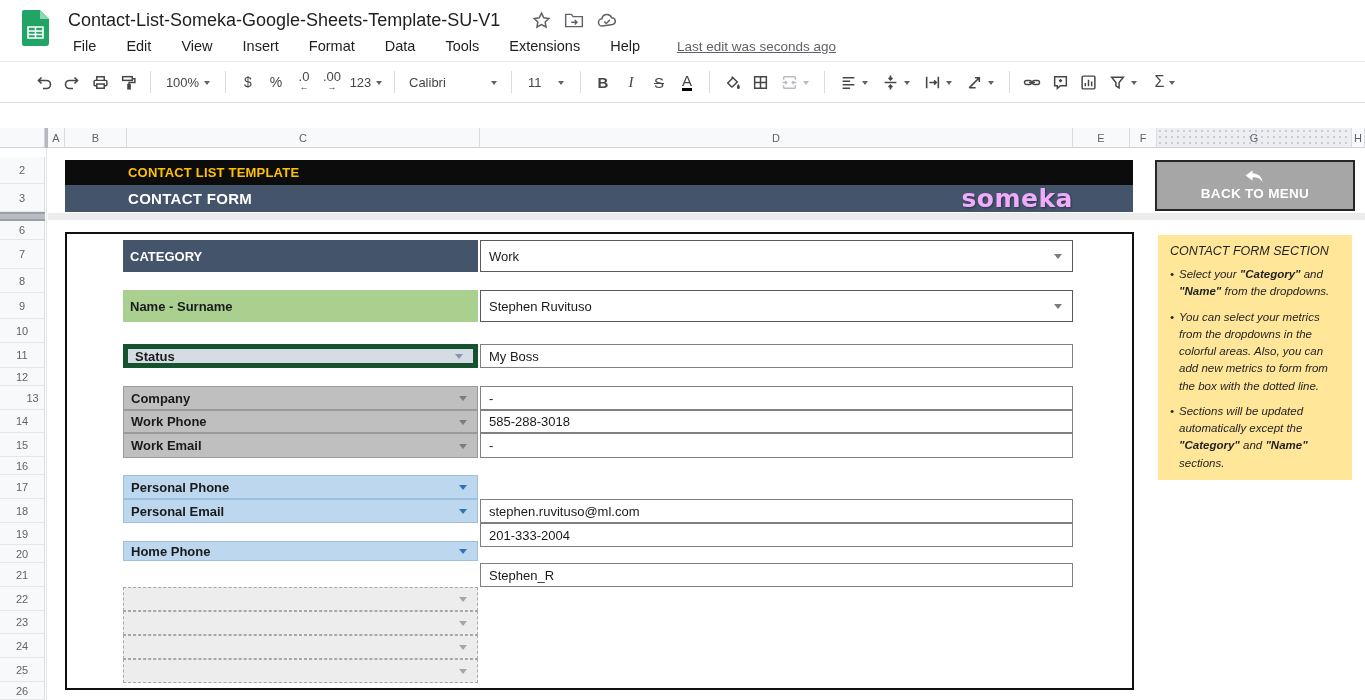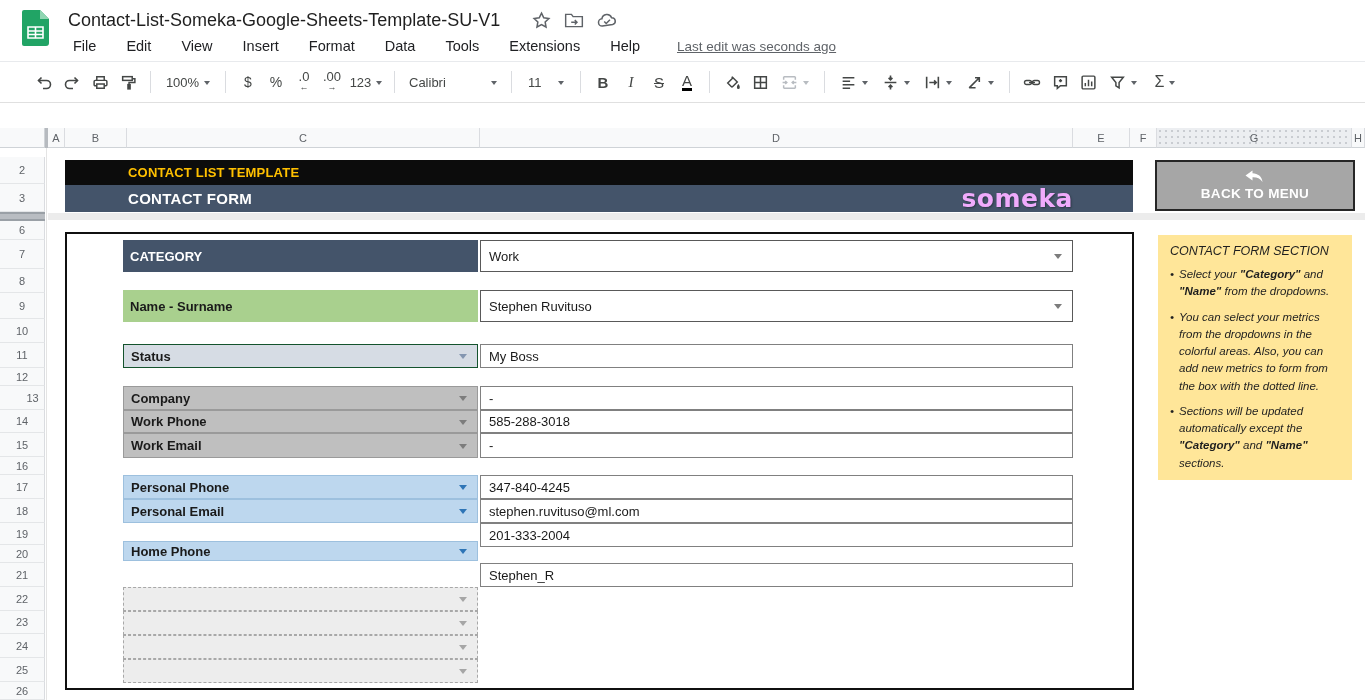--- a/index.html
+++ b/index.html
@@ -76,21 +76,21 @@
             justify-content:center; gap:2px; cursor:pointer; }
   .back-label { color:#fff; font-weight:bold; font-size:13.5px; letter-spacing:.3px; }
 
   .formbox { position:absolute; left:65px; top:232px; width:1069px; height:458px;
              border:2px solid #101010; background:#fff; }
 
   .lbl { position:absolute; display:flex; align-items:center; justify-content:space-between;
          font-size:13px; font-weight:bold; color:#1a1a1a; padding:0 10px 0 7px; }
   .lbl.slate { background:#44546a; color:#fff; }
   .lbl.green { background:#a9d08e; }
-  .lbl.bluegray { background:#d6dce4; border:1px solid #14532d; }
+  .lbl.bluegray { background:#d6dce4; border:5px solid #14532d; }
   .lbl.gray  { background:#bfbfbf; border:1px solid #9a9a9a; }
   .lbl.blue  { background:#bdd7ee; border:1px solid #9dc0de; }
   .lbl.peach { background:#fce4d6; border:6px solid #8b5cf6;margin-top:24px; }
   .lbl.empty { background:#ededed; border:1px dashed #a8a8a8; }
 
   .val { position:absolute; background:#fff; border:1px solid #808080; display:flex; align-items:center;
          justify-content:space-between; font-size:13px; color:#1a1a1a; padding:0 10px 0 8px; }
   .val.big { border:1.5px solid #595959; }
 
   .tri { width:0; height:0; border:4px solid transparent; border-top:5px solid #595959; margin-top:5px; flex:none; }
@@ -402,23 +402,20 @@
       <span class="tri gray2"></span>
   </div>
   <div class="val" style="left:480px; top:433px; width:593px; height:25px;">
     <span>-</span>
   </div>
 
   <div class="lbl blue" style="left:123px; top:475px; width:355px; height:24px;">
     <span>Personal Phone</span>
       <span class="tri blue"></span>
   </div>
-  <div class="val" style="left:480px; top:475px; width:593px; height:24px;">
-    <span>347-840-4245</span>
-  </div>
   <div class="lbl blue" style="left:123px; top:499px; width:355px; height:24px;">
     <span>Personal Email</span>
       <span class="tri blue"></span>
   </div>
   <div class="val" style="left:480px; top:499px; width:593px; height:24px;">
     <span>stephen.ruvituso@ml.com</span>
   </div>
   <div class="lbl blue" style="left:123px; top:541px; width:355px; height:20px;">
     <span>Home Phone</span>
       <span class="tri blue"></span>

